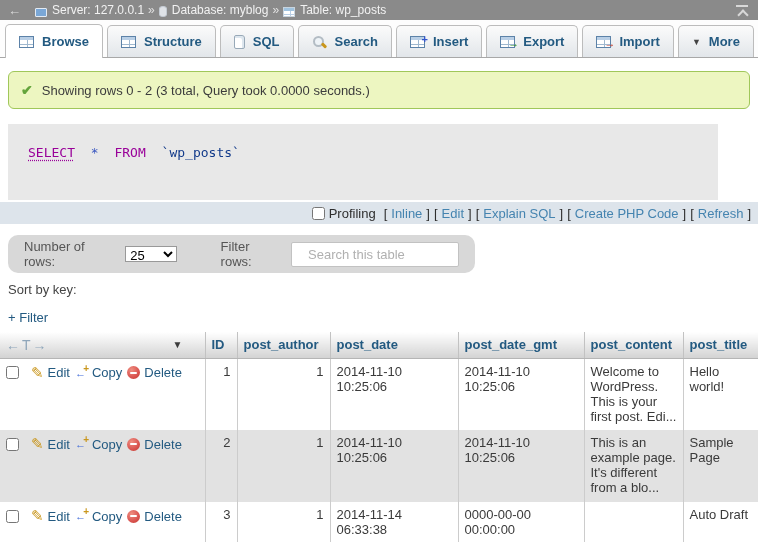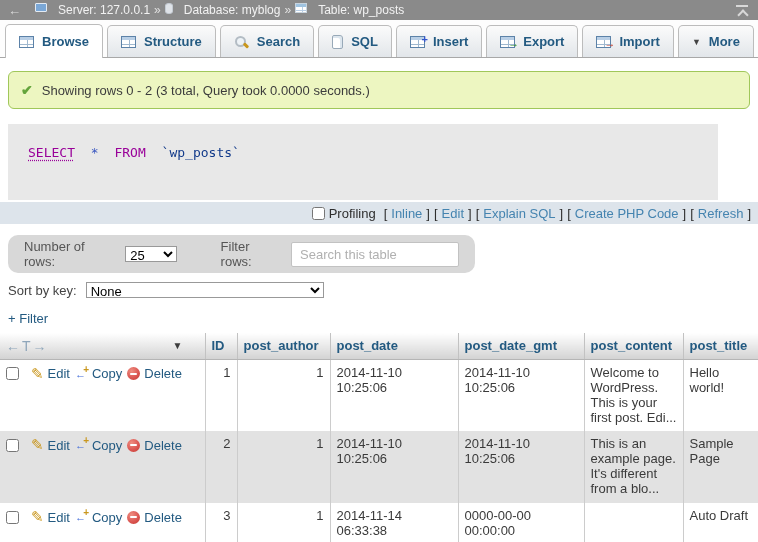--- a/index.html
+++ b/index.html
@@ -4,21 +4,21 @@
 <style>
   * { margin:0; padding:0; box-sizing:border-box; }
   html,body { width:758px; height:542px; overflow:hidden; background:#fff;
     font-family:"Liberation Sans", sans-serif; font-size:13px; color:#3f3f3f; }
   a { text-decoration:none; cursor:pointer; }
 
   
   .topbar { height:20px; background:#8a8a8a; display:flex; align-items:center;
     color:#f2f2f2; font-size:12px; padding:0 8px; }
   .topbar .back { color:#dcdcdc; margin-right:14px; font-size:13px; cursor:pointer; }
-  .crumb { display:flex; align-items:flex-start; gap:11px; }
+  .crumb { display:flex; align-items:flex-end; gap:5px; }
   .sep { color:#e0e0e0; margin:0 4px; }
   .i-server { width:12px; height:9px; background:#7aa7d6; border:1px solid #e4ebf3; border-radius:1px; display:inline-block; }
   .i-db { width:8px; height:11px; background:#dfe3e8; border:1px solid #c4cbd3; border-radius:4px/3px; display:inline-block; }
   .i-table { width:12px; height:10px; display:inline-block; border:1px solid #c8d4de; background-color:#fff;
     background-image:linear-gradient(#9fc3e0,#9fc3e0),linear-gradient(#b9cfe6,#b9cfe6),linear-gradient(#b9cfe6,#b9cfe6);
     background-size:100% 3px,100% 1px,1px 100%; background-position:0 0,0 6px,6px 0; background-repeat:no-repeat; }
   .collapse { margin-left:auto; width:16px; height:13px; position:relative; cursor:pointer; }
   .collapse::before { content:""; position:absolute; top:1px; left:2px; width:12px; height:2px; background:#d8d8d8; }
   .collapse::after { content:""; position:absolute; top:7px; left:5px; width:6px; height:6px;
     border-top:2px solid #d8d8d8; border-left:2px solid #d8d8d8; transform:rotate(45deg); }
@@ -65,21 +65,21 @@
     justify-content:flex-end; gap:4px; padding-right:7px; color:#2e2e2e; }
   .profilingbar a { color:#4584b0; }
   .bracket { color:#2e2e2e; }
   .plabel { margin-right:4px; }
 
   
   .rowsbar { margin:11px 0 0 8px; width:467px; height:38px; background:#d8d8d8; border-radius:10px;
     display:flex; align-items:center; padding:0 16px; gap:9px; color:#555; }
   select { font-size:13px; height:16px; border:1px solid #999; background:#fff; color:#000000; }
   .sel-rows { width:54px; }
-  .filter-input { width:168px; height:25px; border:1px solid #c2c2c2; border-radius:2px; padding:0 8px;
+  .filter-input { width:168px; height:25px; border:1px solid #c2c2c2; border-radius:2px; padding:0 16px;
     font-size:13px; color:#333; font-family:"Liberation Sans", sans-serif; }
   .filter-input::placeholder { color:#b0b0b0; }
   .sortrow { margin:9px 0 0 8px; display:flex; align-items:center; gap:9px; color:#444; }
   .sel-sort { width:238px; }
   .options { display:inline-block; margin:13px 0 5px 8px; color:#235a81; }
 
   
   table { border-collapse:collapse; width:758px; table-layout:fixed; font-size:13px; margin-top:2px; }
   th { background:linear-gradient(#ffffff,#d3d3d3); color:#235a81; text-align:left; font-weight:bold;
     padding:4px 6px; border-right:1px solid #c2c2c2; border-bottom:1px solid #b5b5b5; height:26px; cursor:pointer; }
@@ -132,26 +132,26 @@
 <div class="tabbar">
   <div class="tab active">
     <span class="i-grid"></span>
     <span>Browse</span>
   </div>
   <div class="tab">
     <span class="i-grid"></span>
     <span>Structure</span>
   </div>
   <div class="tab">
+    <span class="i-page"></span>
+    <span>SQL</span>
+  </div>
+  <div class="tab">
     <span class="i-search"></span>
     <span>Search</span>
-  </div>
-  <div class="tab">
-    <span class="i-page"></span>
-    <span>SQL</span>
   </div>
   <div class="tab">
     <span class="ticon i-grid">
         <span class="ov ov-plus">+</span>
       </span>
     <span>Insert</span>
   </div>
   <div class="tab">
     <span class="ticon i-grid">
         <span class="ov ov-green">→</span>
@@ -210,23 +210,20 @@
     <option>25</option>
   </select>
   <span style="width:26px"></span>
   <span>Filter rows:</span>
   <input class="filter-input" type="text" placeholder="Search this table" style="">
 </div>
 
 
 <div class="sortrow">
   <span>Sort by key:</span>
-  <select class="sel-sort">
-    <option>None</option>
-  </select>
 </div>
 
 
 <a class="options">+ Filter</a>
 
 
 <table>
   <colgroup>
     <col style="width:205px">
       <col style="width:32px">

